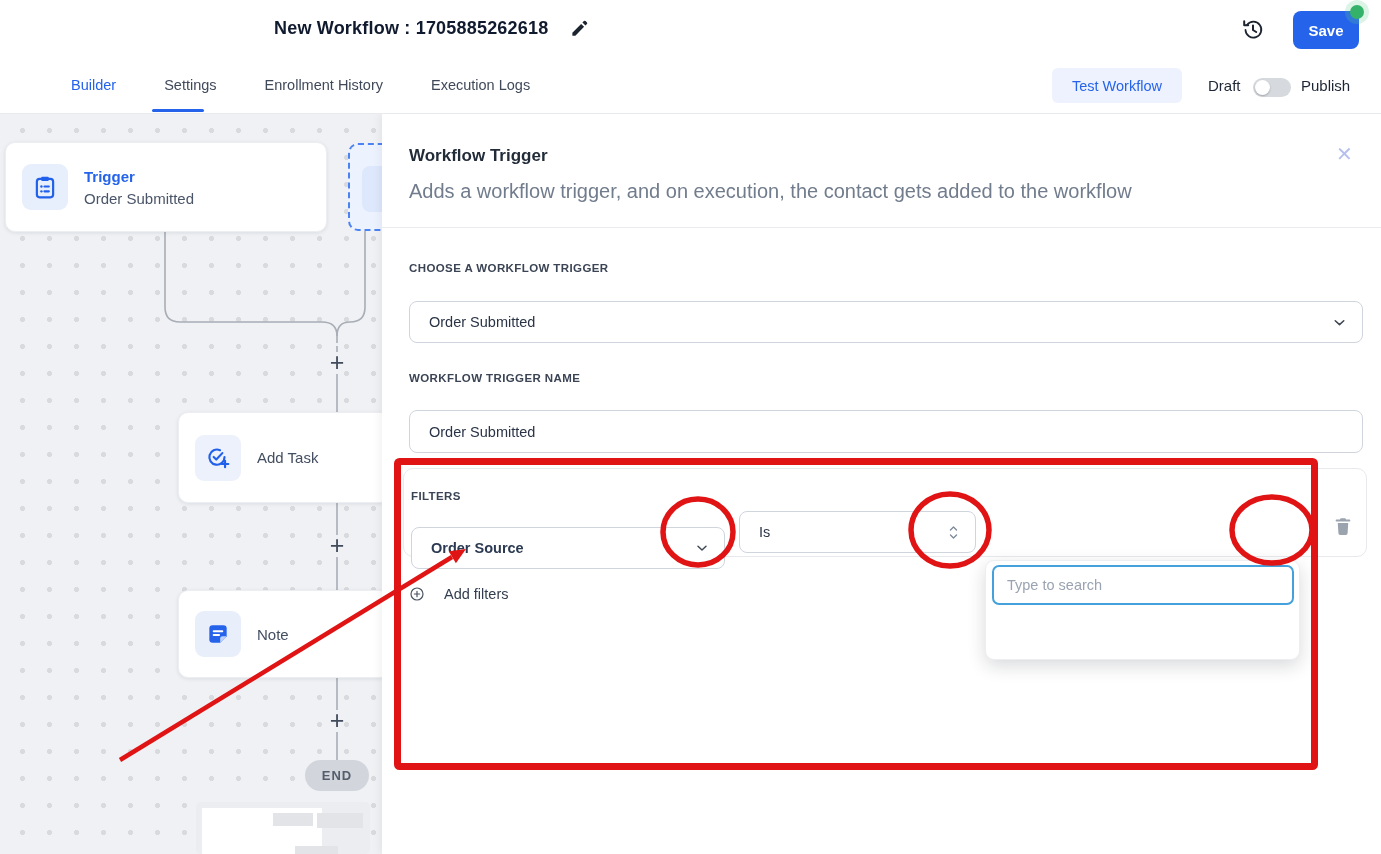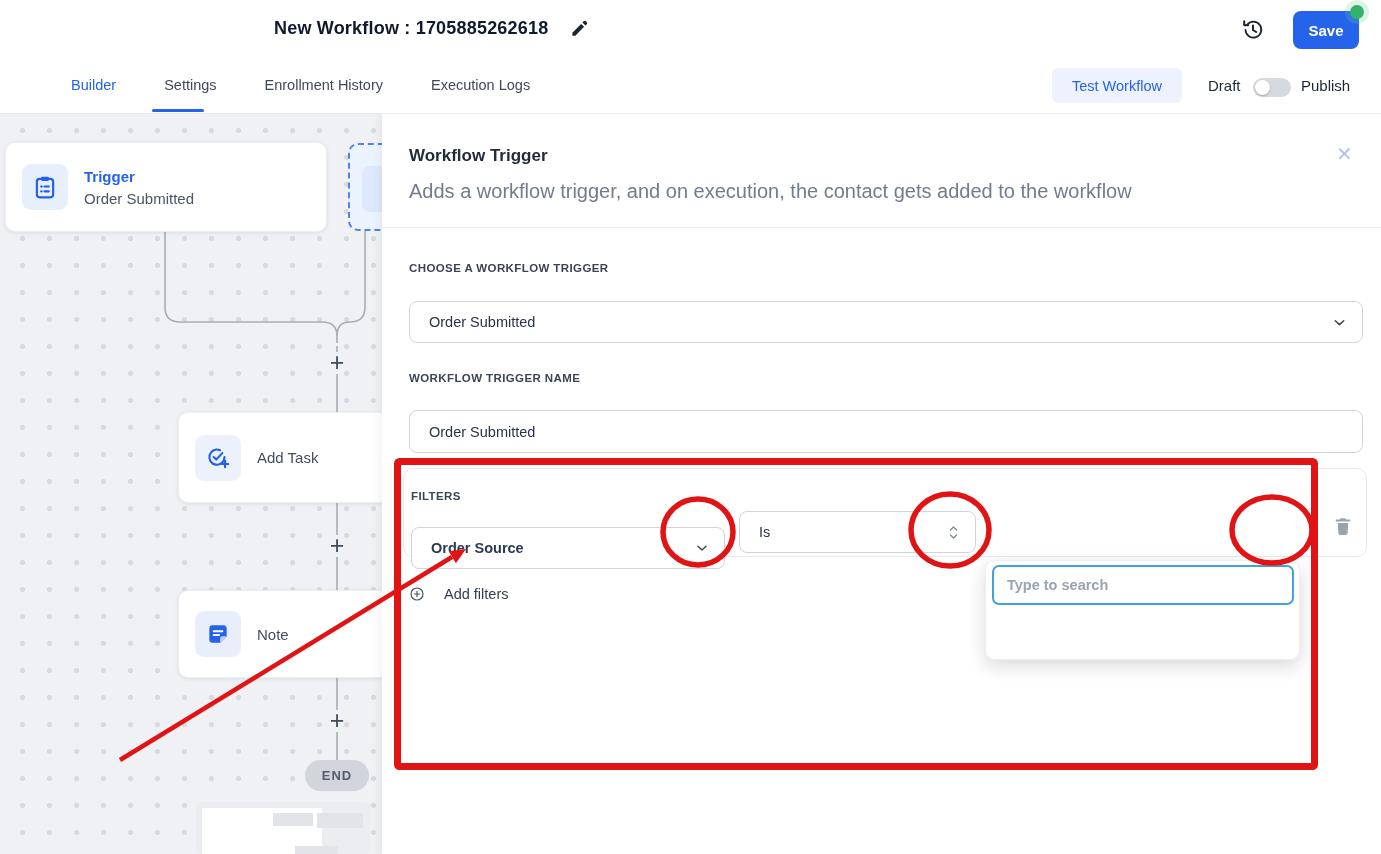--- a/index.html
+++ b/index.html
@@ -54,21 +54,21 @@
   .select-box .val { font-size:14.5px; color:#2a3446; }
   .select-box .val.semibold { font-weight:600; color:#2b3a52; }
   .select-box .val.placeholder { color:#98a1b0; }
   .select-box .tail { margin-left:auto; display:flex; align-items:center; }
   .text-input { position:absolute; height:43px; border:1px solid #d0d5dd; border-radius:8px; padding:0 19px; font-size:14.5px; color:#2a3446; font-family:inherit; background:#fff; }
   .filters-wrap { position:absolute; left:21px; top:354px; width:964px; height:89px; border:1px solid #e7e9ed; border-radius:10px; background:#fff; }
   .add-filters { position:absolute; left:27px; top:472px; display:flex; align-items:center; gap:19px; cursor:pointer; background:none; border:none; font-family:inherit; }
   .add-filters span { font-size:14.5px; color:#323d4f; }
   .trash-btn { position:absolute; left:950px; top:400px; background:none; border:none; cursor:pointer; }
   .dropdown { position:absolute; left:603px; top:446px; width:315px; height:100px; background:#fff; border:1px solid #eceef2; border-radius:9px; box-shadow:0 6px 18px rgba(16,24,40,.16); z-index:6; }
-  .dropdown .search { position:absolute; left:6px; top:4px; width:302px; height:40px; border:2px solid #44a1dc; border-radius:7px; padding:0 13px; font-size:14.5px; font-family:inherit; color:#2a3446; outline:none;font-weight:bold; }
+  .dropdown .search { position:absolute; left:6px; top:4px; width:302px; height:40px; border:2px solid #44a1dc; border-radius:7px; padding:0 13px; font-size:14.5px; font-family:inherit; color:#2a3446; outline:none; }
   .dropdown .search::placeholder { color:#9aa3b2; }
   .dropdown .option { position:absolute; left:0; top:56px; width:100%; padding:10px 20px; font-size:15px; color:#30394a; cursor:pointer; }
 
   .annotations { position:absolute; left:0; top:0; width:1381px; height:854px; z-index:30; pointer-events:none; }
   .conn-svg { position:absolute; left:0; top:0; }
 </style>
 </head>
 <body>
 
 <div class="app">

